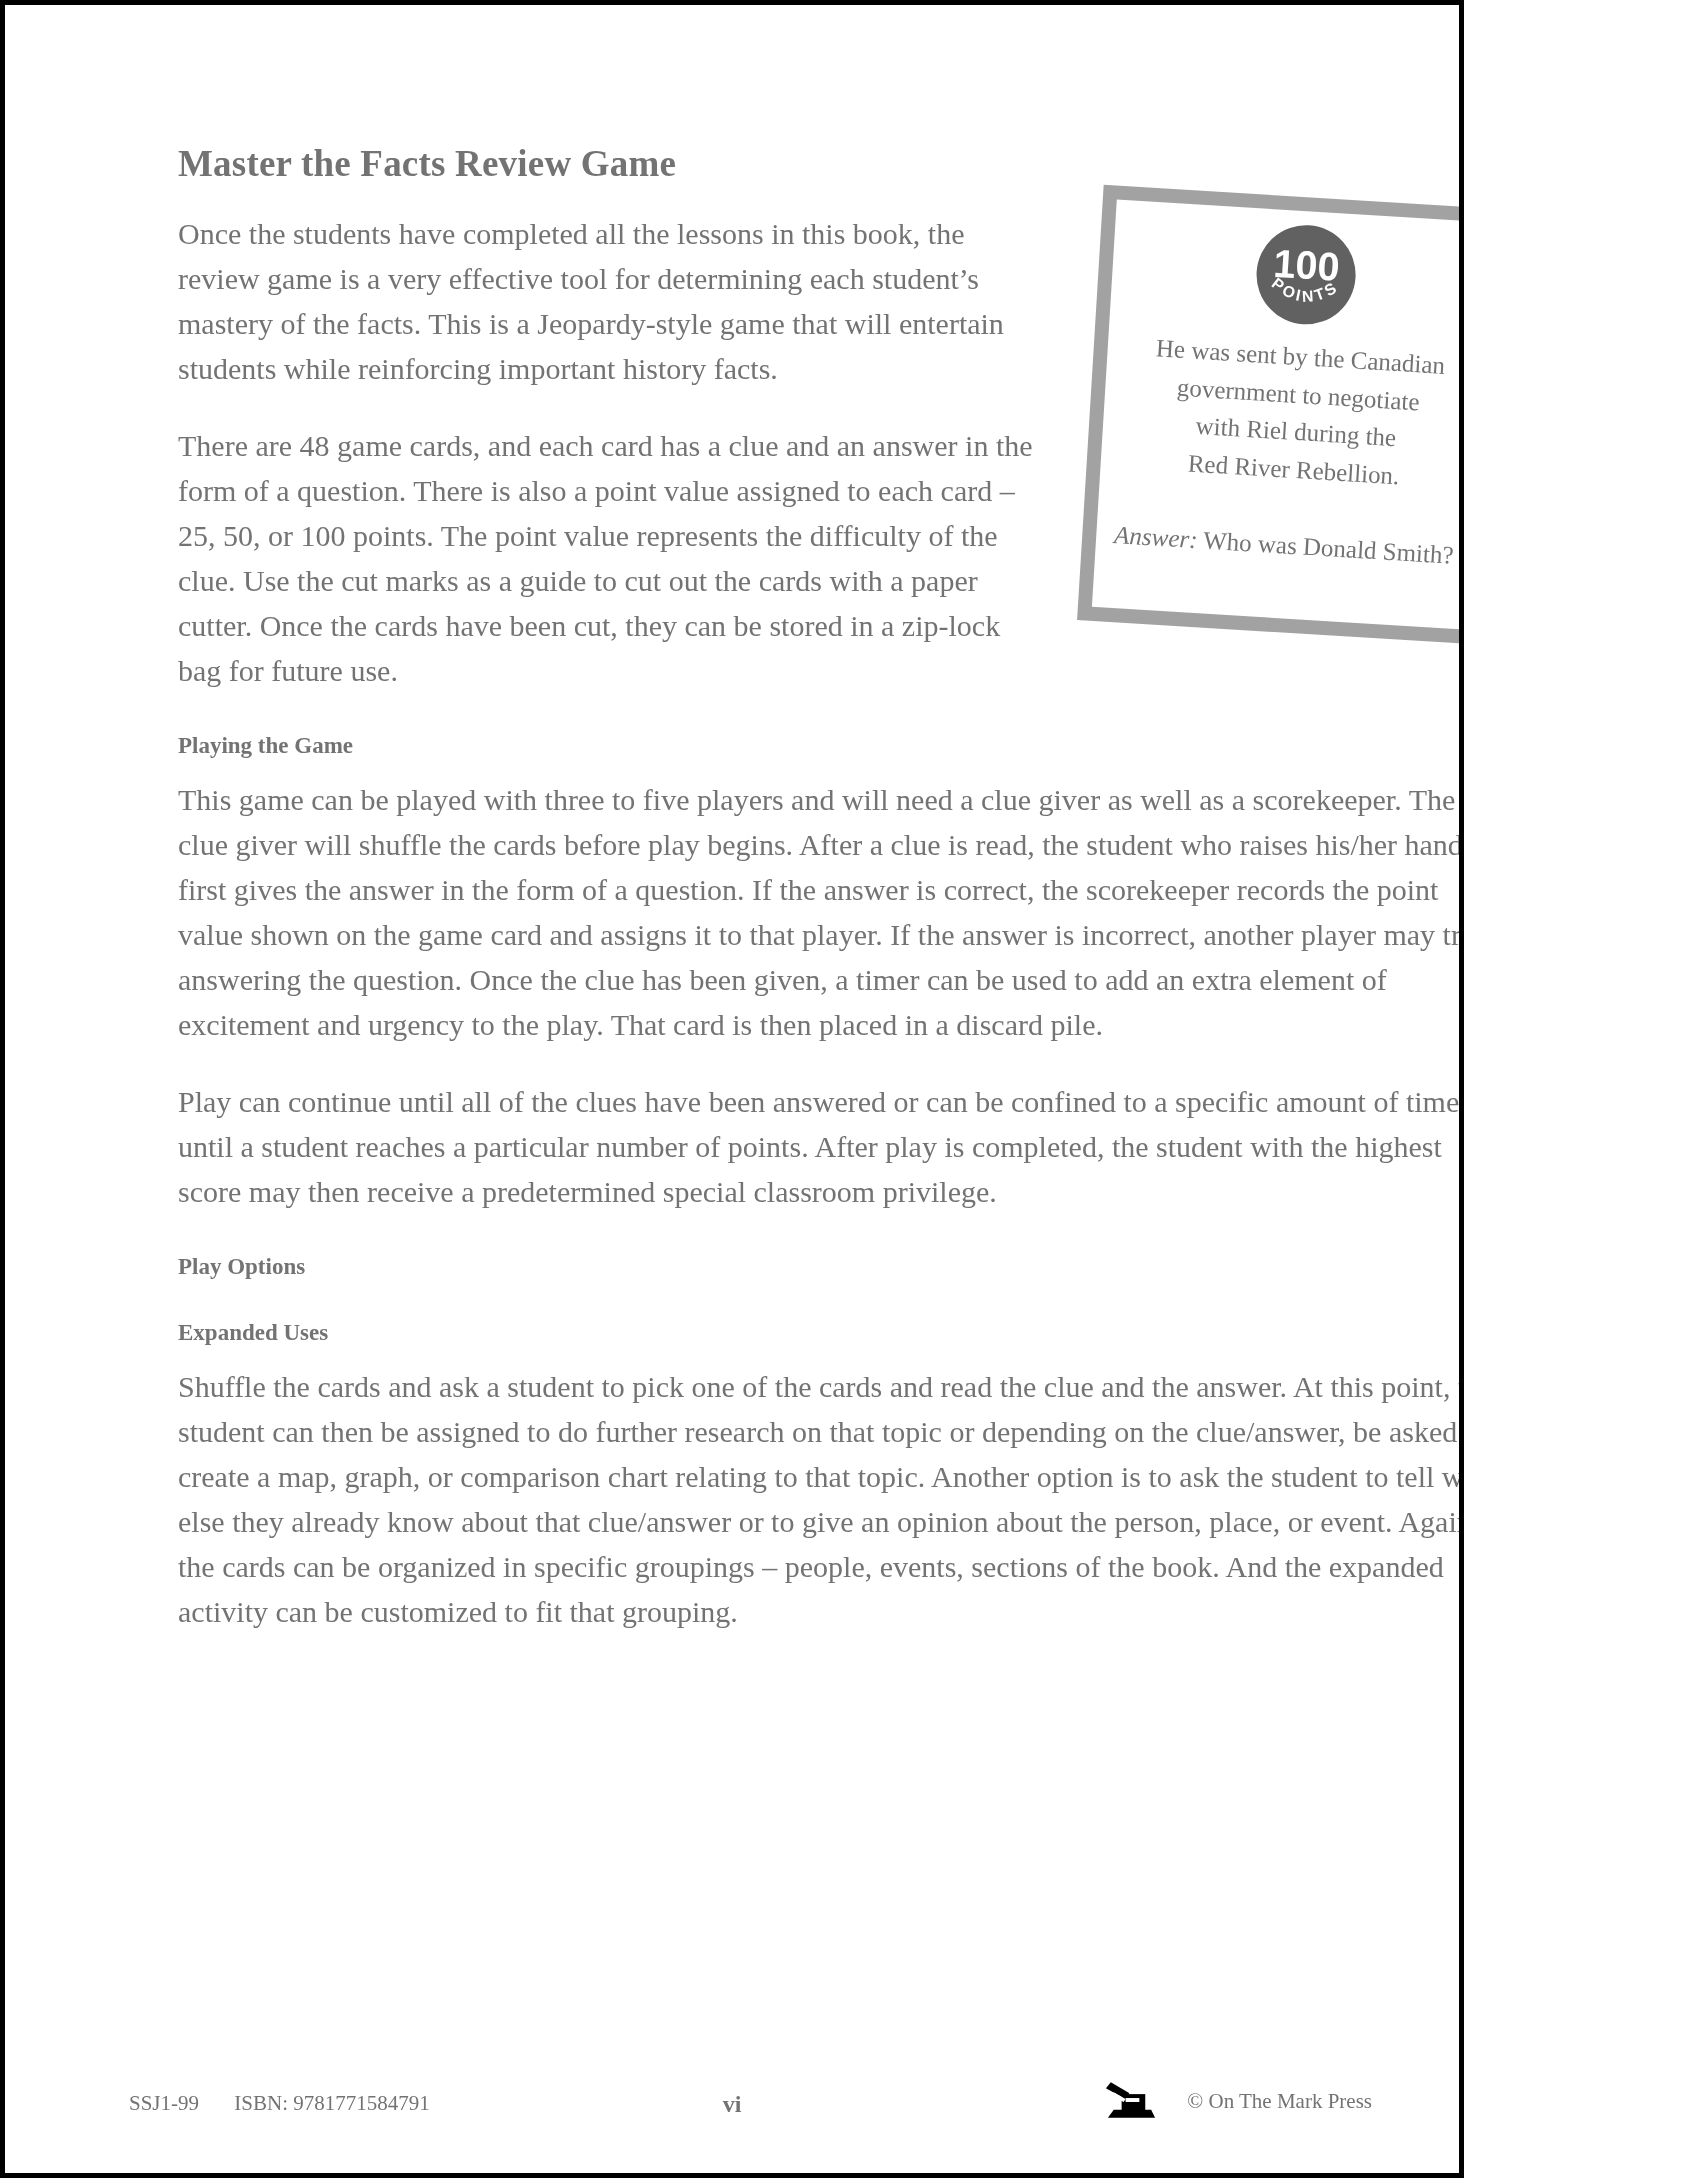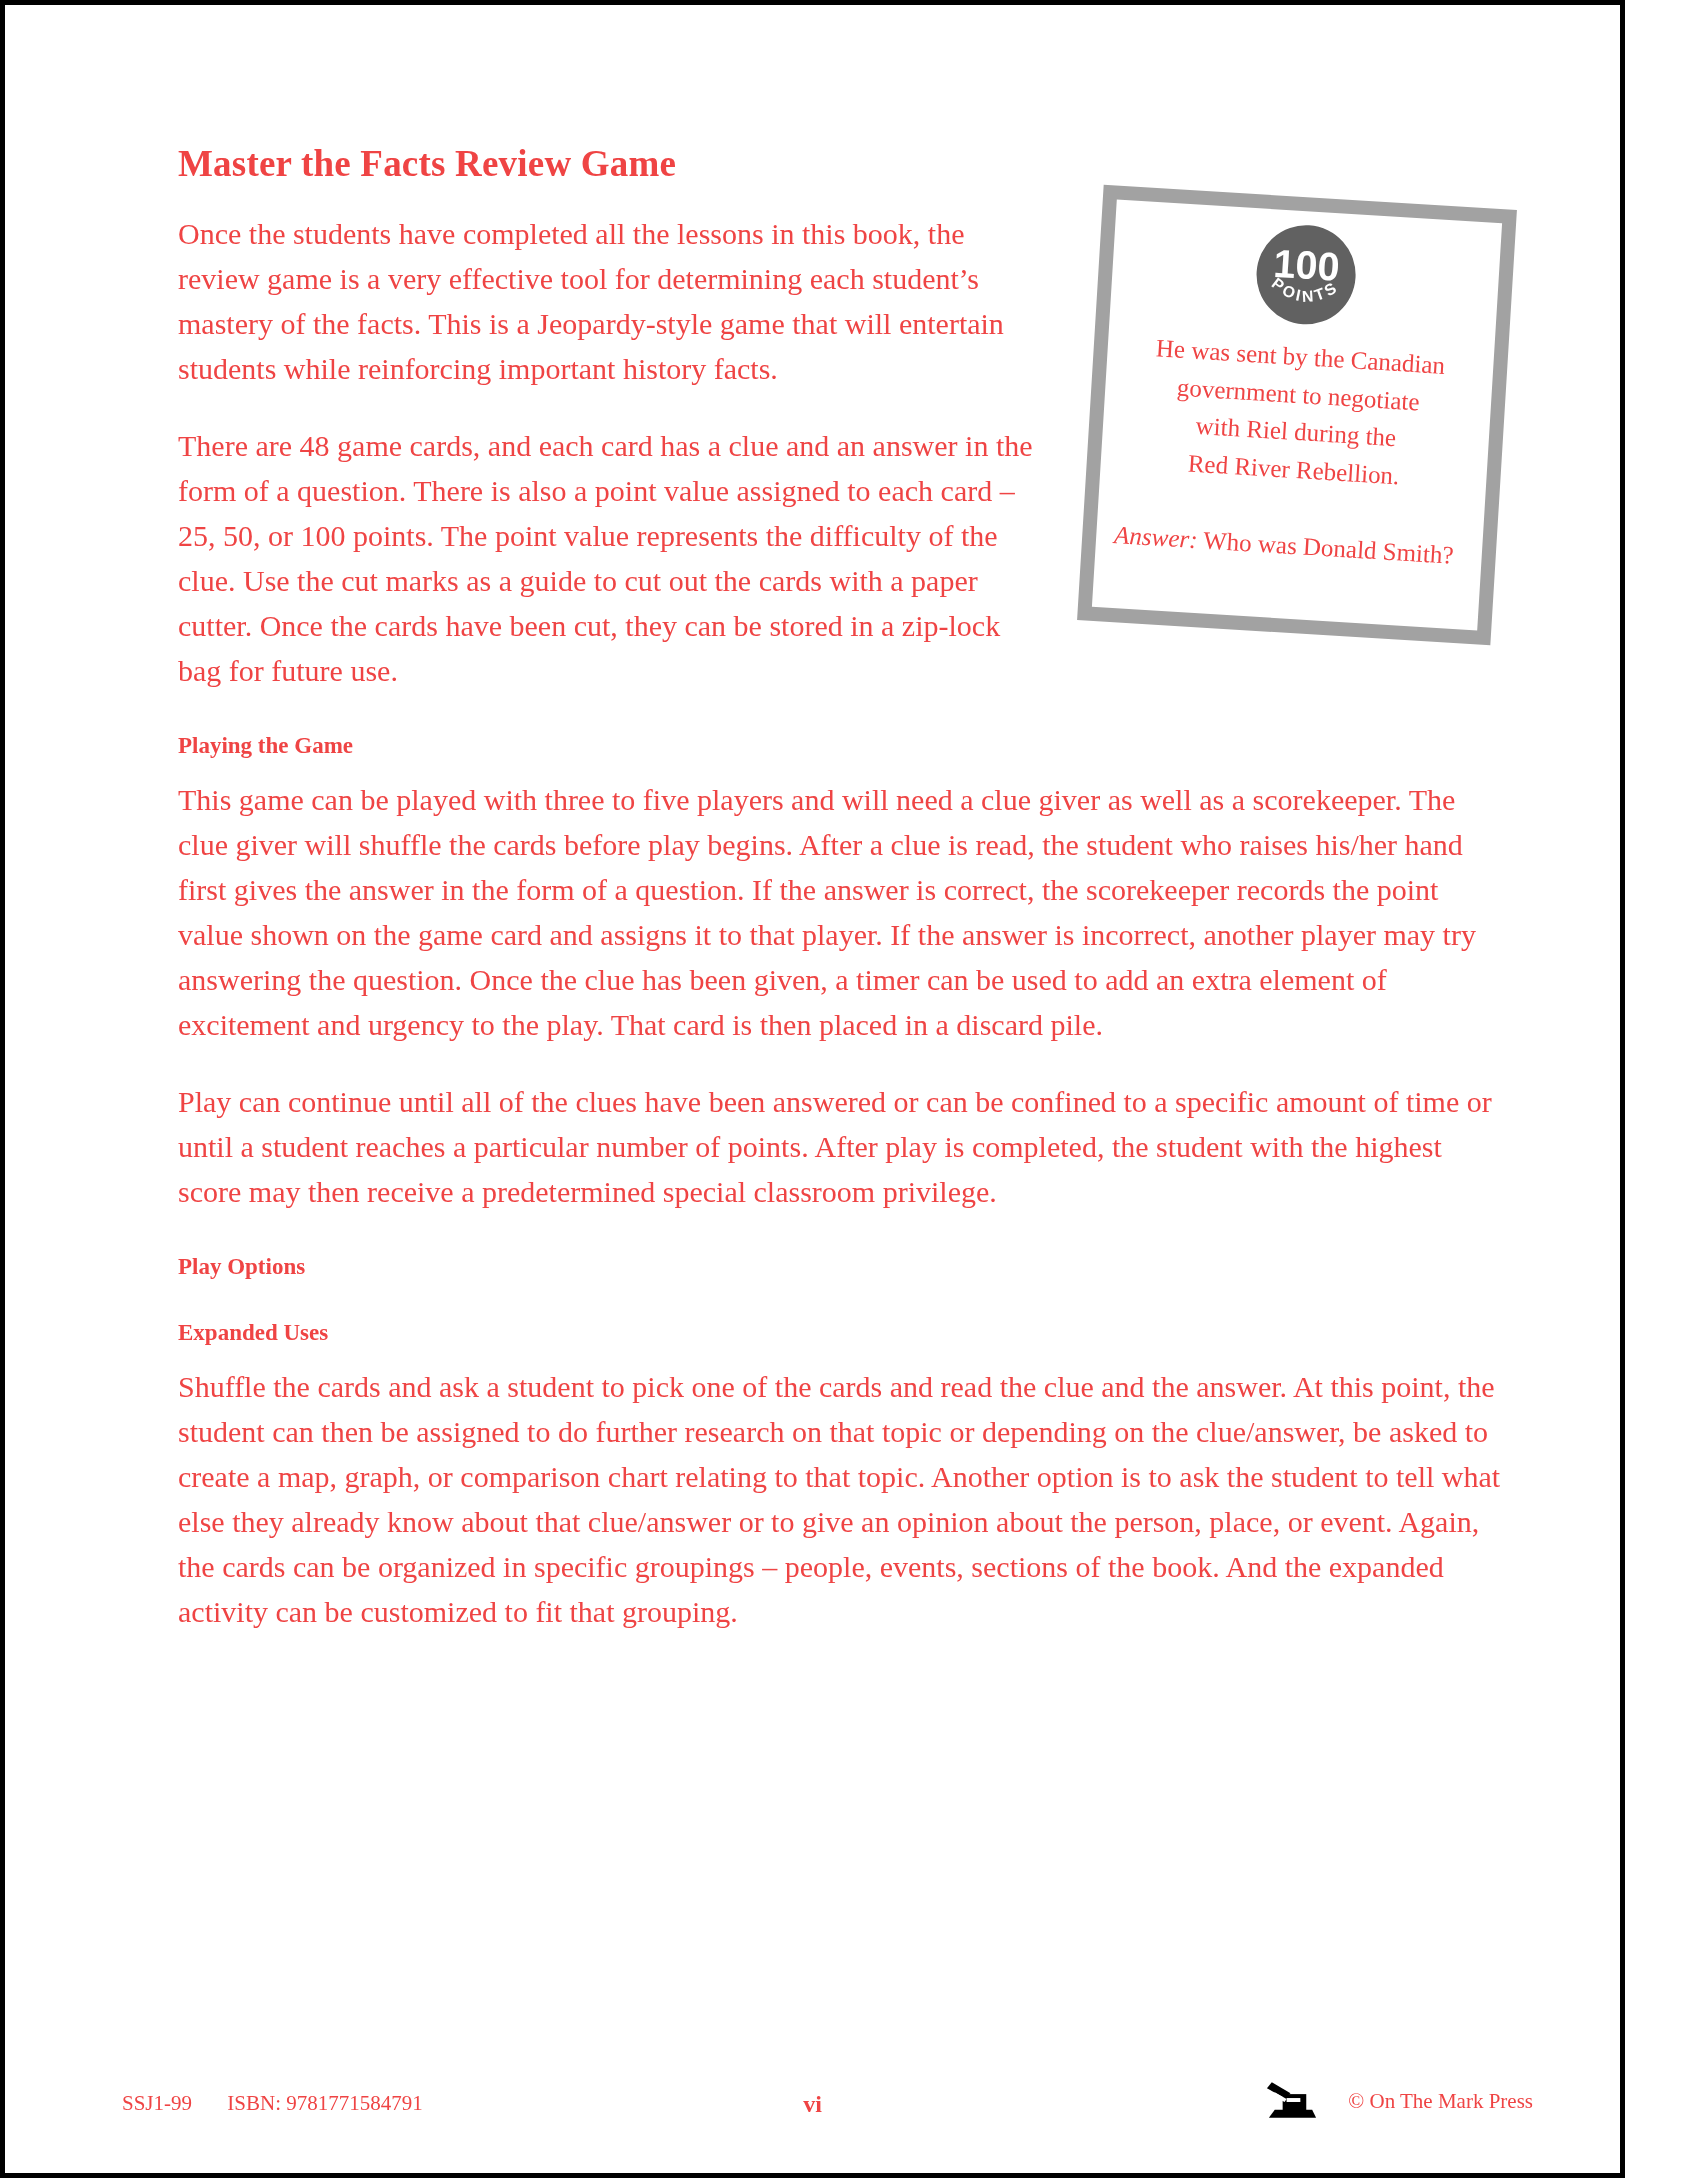--- a/index.html
+++ b/index.html
@@ -1,24 +1,24 @@
 <!DOCTYPE html>
 <html><head>
 <meta charset="utf-8">
 <style>
   html, body { margin: 0; padding: 0; background: #ffffff; }
   .page {
     position: relative;
-    width: 1625px;
+    width: 1464px;
     height: 2178px;
     box-sizing: border-box;
     border: 5px solid #000000;
     background: #ffffff;
     font-family: "Liberation Serif", serif;
-    color: #ef4444;
+    color: #737373;
     overflow: hidden;
   }
   .content {
     position: absolute;
     left: 173px;
     top: 137px;
     width: 1332px;
   }
   h1.doc-title {
     font-size: 37px;
@@ -69,21 +69,21 @@
   .footer {
     position: absolute;
     left: 0;
     right: 0;
     bottom: 51px;
     height: 50px;
     font-size: 21px;
   }
   .footer-left {
     position: absolute;
-    left: 117px;
+    left: 124px;
     bottom: 6px;
   }
   .footer-left .isbn { margin-left: 30px; }
   .footer-center {
     position: absolute;
     left: 0;
     right: 0;
     bottom: 4px;
     text-align: center;
     font-size: 24px;

